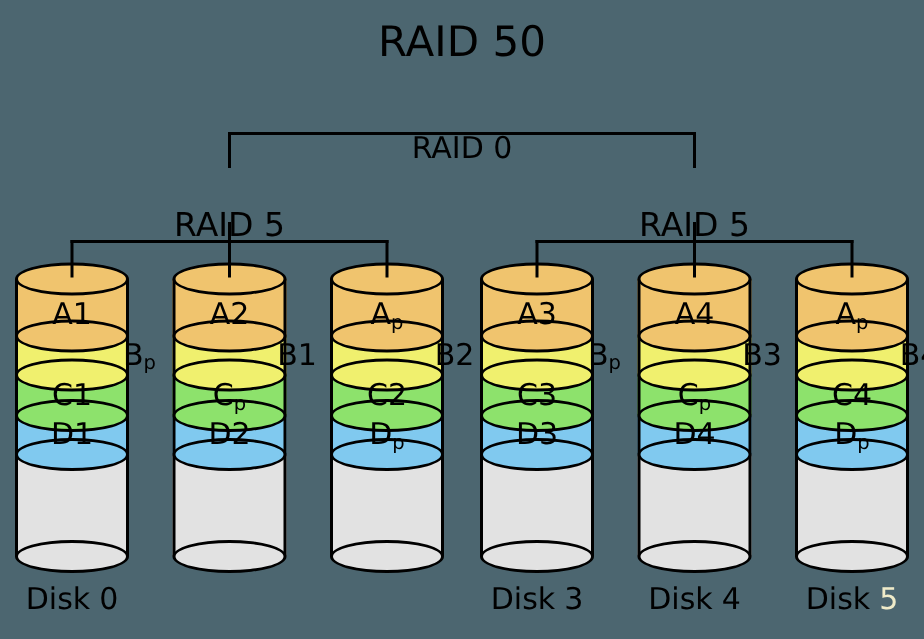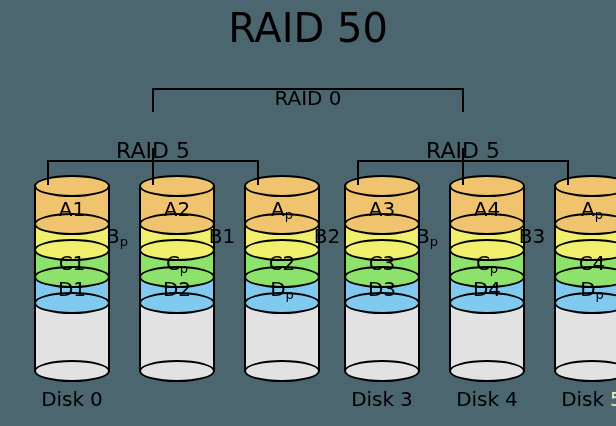--- a/index.html
+++ b/index.html
@@ -14,21 +14,21 @@
     width: 616px;
     height: 426px;
     background: var(--background, #4C6670);
     overflow: hidden;
   }
   .title {
     position: absolute;
     top: 11px; left: 0;
     width: 100%;
     text-align: center;
-    font-size: 40px;
+    font-size: 28px;
     line-height: 34px;
   }
   .raid0-label {
     position: absolute;
     top: 54px; left: 0;
     width: 100%;
     text-align: center;
     font-size: 20px;
     line-height: 24px;
     margin-top: 32px;
@@ -66,21 +66,20 @@
     z-index: 100;
   }
   .stem-left  { left: 152px; }
   .stem-right { left: 462px; }
 
   .disk {
     position: absolute;
     top: 175px;
     width: 76px;
     height: 207px;
-    margin-left: 24px;
   }
   .cyl-top {
     position: absolute;
     top: 0; left: 0;
     width: 76px; height: 22px;
     box-sizing: border-box;
     border-radius: 50%;
     background: var(--stripe-a, #F0C46E);
     border: 2px solid var(--outline, #000);
     z-index: 60;

